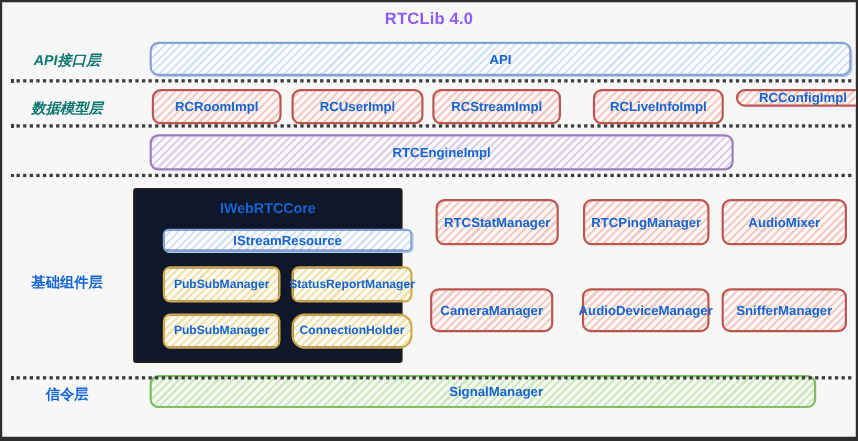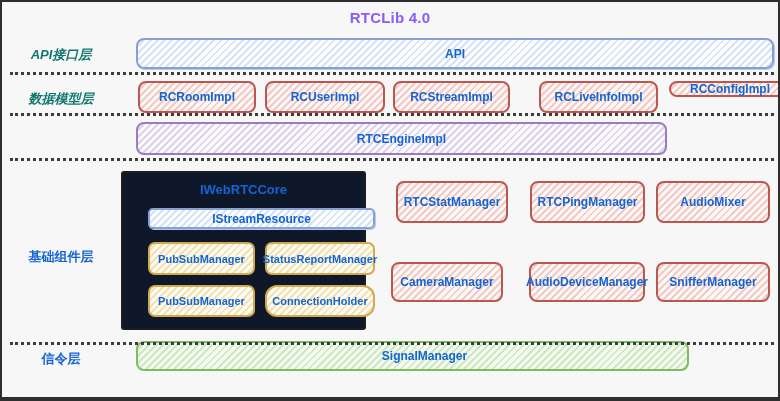--- a/index.html
+++ b/index.html
@@ -98,15 +98,15 @@
   </div>
 
   <div class="sketch red" style="left:378px;top:179px;width:112px;height:42px;">RTCStatManager</div>
   <div class="sketch red" style="left:512px;top:179px;width:115px;height:42px;">RTCPingManager</div>
   <div class="sketch red" style="left:638px;top:179px;width:114px;height:42px;">AudioMixer</div>
 
   <div class="sketch red" style="left:511px;top:260px;width:116px;height:40px;">AudioDeviceManager</div>
   <div class="sketch red" style="left:373px;top:260px;width:112px;height:40px;">CameraManager</div>
   <div class="sketch red" style="left:638px;top:260px;width:114px;height:40px;">SnifferManager</div>
 
-  <div class="sketch green" style="left:118px;top:339px;width:553px;height:30px;padding-left:24px;">SignalManager</div>
+  <div class="sketch green" style="left:118px;top:339px;width:606px;height:30px;padding-left:24px;">SignalManager</div>
 
 </div>
 
 </body></html>

